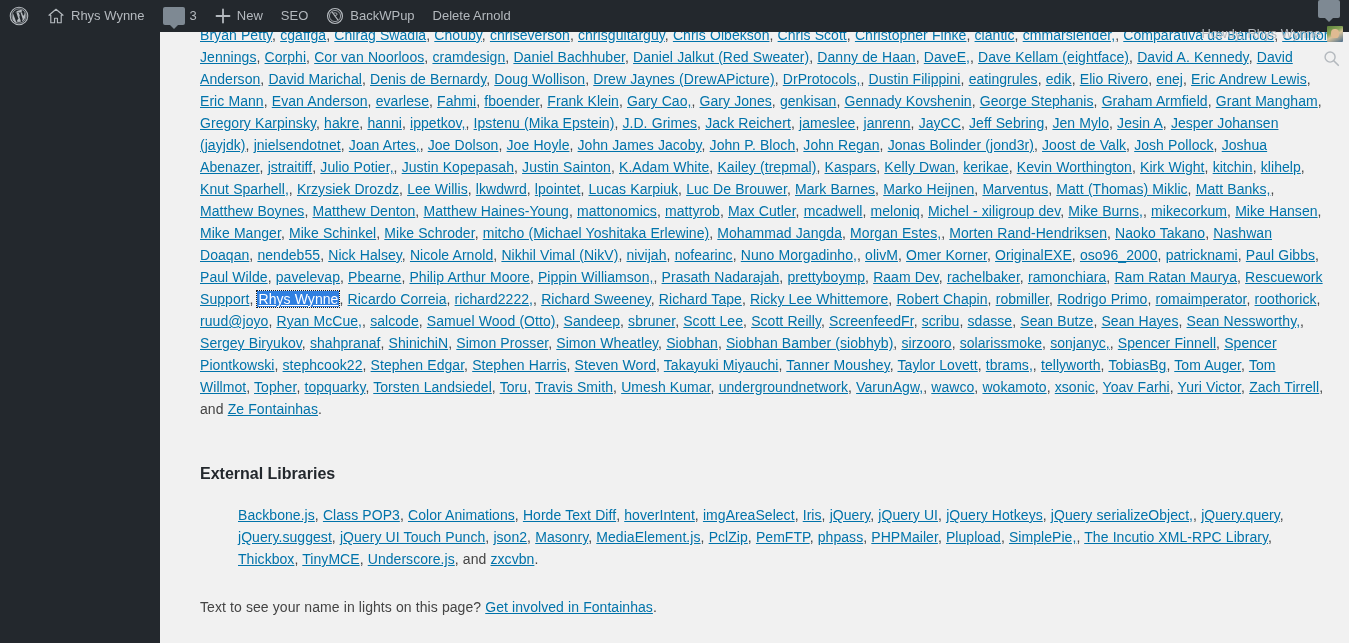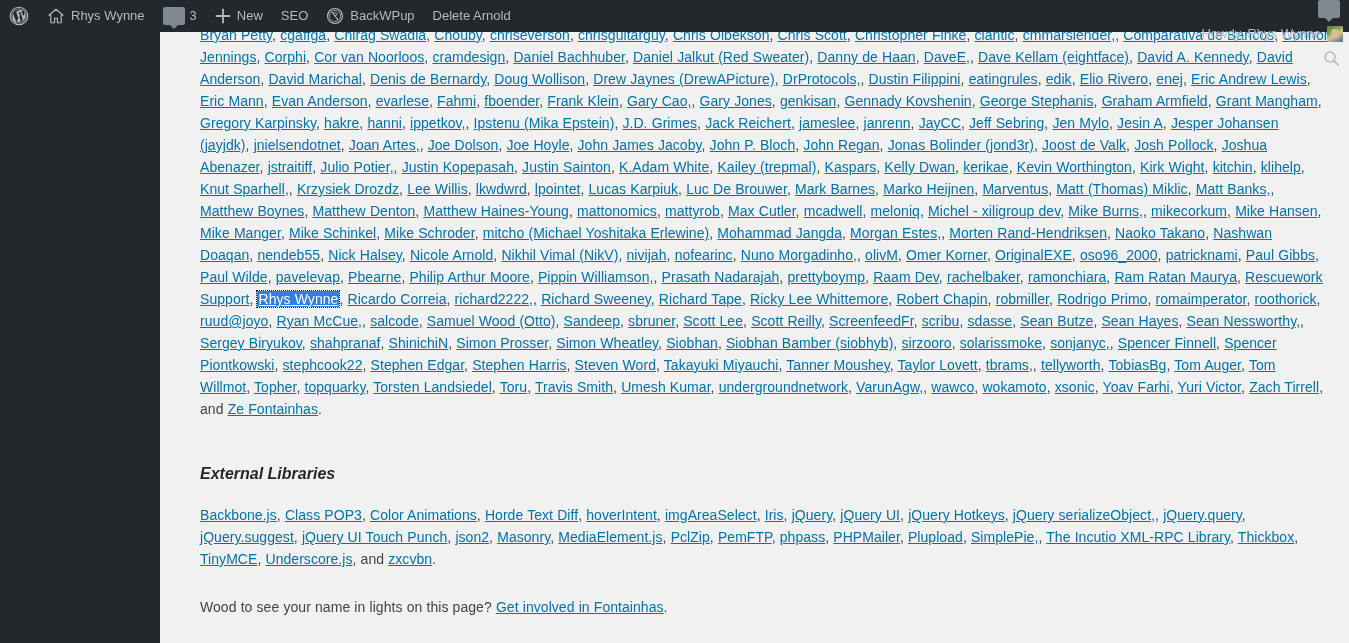--- a/index.html
+++ b/index.html
@@ -117,25 +117,24 @@
     padding: 0 1px;
   }
 
   h3.section-title {
     font-size: 16px;
     font-weight: bold;
     color: #23282d;
     margin: 0;
     padding: 0;
     line-height: 20px;
-    font-style: italic;
   }
 
   #external-libs-block { margin-top: 44px; }
-  #libs-para { margin-top: 20px; }
+  #libs-para { margin-top: 20px; margin-left: 38px; }
   #footer-para { margin-top: 26px; }
 
   .sep-comma { color:#444; }
 </style>
 </head>
 <body>
 
 <div id="adminbar">
 
   <a class="ab-item" href="#">
@@ -222,18 +221,18 @@
   <div id="credits-wrap">
 
     <p class="credits" id="contributors-para"><a class="cred" href="#">Bryan Petty</a><span class="sep-comma">, </span><a class="cred" href="#">cgaffga</a><span class="sep-comma">, </span><a class="cred" href="#">Chirag Swadia</a><span class="sep-comma">, </span><a class="cred" href="#">Chouby</a><span class="sep-comma">, </span><a class="cred" href="#">chriseverson</a><span class="sep-comma">, </span><a class="cred" href="#">chrisguitarguy</a><span class="sep-comma">, </span><a class="cred" href="#">Chris Olbekson</a><span class="sep-comma">, </span><a class="cred" href="#">Chris Scott</a><span class="sep-comma">, </span><a class="cred" href="#">Christopher Finke</a><span class="sep-comma">, </span><a class="cred" href="#">ciantic</a><span class="sep-comma">, </span><a class="cred" href="#">cmmarslender,</a><span class="sep-comma">, </span> <a class="cred" href="#">Comparativa de Bancos</a><span class="sep-comma">, </span><a class="cred" href="#">Connor Jennings</a><span class="sep-comma">, </span><a class="cred" href="#">Corphi</a><span class="sep-comma">, </span><a class="cred" href="#">Cor van Noorloos</a><span class="sep-comma">, </span><a class="cred" href="#">cramdesign</a><span class="sep-comma">, </span><a class="cred" href="#">Daniel Bachhuber</a><span class="sep-comma">, </span><a class="cred" href="#">Daniel Jalkut (Red Sweater)</a><span class="sep-comma">, </span><a class="cred" href="#">Danny de Haan</a><span class="sep-comma">, </span><a class="cred" href="#">DaveE,</a><span class="sep-comma">, </span> <a class="cred" href="#">Dave Kellam (eightface)</a><span class="sep-comma">, </span><a class="cred" href="#">David A. Kennedy</a><span class="sep-comma">, </span><a class="cred" href="#">David Anderson</a><span class="sep-comma">, </span><a class="cred" href="#">David Marichal</a><span class="sep-comma">, </span><a class="cred" href="#">Denis de Bernardy</a><span class="sep-comma">, </span><a class="cred" href="#">Doug Wollison</a><span class="sep-comma">, </span><a class="cred" href="#">Drew Jaynes (DrewAPicture)</a><span class="sep-comma">, </span><a class="cred" href="#">DrProtocols,</a><span class="sep-comma">, </span> <a class="cred" href="#">Dustin Filippini</a><span class="sep-comma">, </span><a class="cred" href="#">eatingrules</a><span class="sep-comma">, </span><a class="cred" href="#">edik</a><span class="sep-comma">, </span><a class="cred" href="#">Elio Rivero</a><span class="sep-comma">, </span><a class="cred" href="#">enej</a><span class="sep-comma">, </span><a class="cred" href="#">Eric Andrew Lewis</a><span class="sep-comma">, </span><a class="cred" href="#">Eric Mann</a><span class="sep-comma">, </span><a class="cred" href="#">Evan Anderson</a><span class="sep-comma">, </span><a class="cred" href="#">evarlese</a><span class="sep-comma">, </span><a class="cred" href="#">Fahmi</a><span class="sep-comma">, </span><a class="cred" href="#">fboender</a><span class="sep-comma">, </span><a class="cred" href="#">Frank Klein</a><span class="sep-comma">, </span><a class="cred" href="#">Gary Cao,</a><span class="sep-comma">, </span> <a class="cred" href="#">Gary Jones</a><span class="sep-comma">, </span><a class="cred" href="#">genkisan</a><span class="sep-comma">, </span><a class="cred" href="#">Gennady Kovshenin</a><span class="sep-comma">, </span><a class="cred" href="#">George Stephanis</a><span class="sep-comma">, </span><a class="cred" href="#">Graham Armfield</a><span class="sep-comma">, </span><a class="cred" href="#">Grant Mangham</a><span class="sep-comma">, </span><a class="cred" href="#">Gregory Karpinsky</a><span class="sep-comma">, </span><a class="cred" href="#">hakre</a><span class="sep-comma">, </span><a class="cred" href="#">hanni</a><span class="sep-comma">, </span><a class="cred" href="#">ippetkov,</a><span class="sep-comma">, </span> <a class="cred" href="#">Ipstenu (Mika Epstein)</a><span class="sep-comma">, </span><a class="cred" href="#">J.D. Grimes</a><span class="sep-comma">, </span><a class="cred" href="#">Jack Reichert</a><span class="sep-comma">, </span><a class="cred" href="#">jameslee</a><span class="sep-comma">, </span><a class="cred" href="#">janrenn</a><span class="sep-comma">, </span><a class="cred" href="#">JayCC</a><span class="sep-comma">, </span><a class="cred" href="#">Jeff Sebring</a><span class="sep-comma">, </span><a class="cred" href="#">Jen Mylo</a><span class="sep-comma">, </span><a class="cred" href="#">Jesin A</a><span class="sep-comma">, </span><a class="cred" href="#">Jesper Johansen (jayjdk)</a><span class="sep-comma">, </span><a class="cred" href="#">jnielsendotnet</a><span class="sep-comma">, </span><a class="cred" href="#">Joan Artes,</a><span class="sep-comma">, </span> <a class="cred" href="#">Joe Dolson</a><span class="sep-comma">, </span><a class="cred" href="#">Joe Hoyle</a><span class="sep-comma">, </span><a class="cred" href="#">John James Jacoby</a><span class="sep-comma">, </span><a class="cred" href="#">John P. Bloch</a><span class="sep-comma">, </span><a class="cred" href="#">John Regan</a><span class="sep-comma">, </span><a class="cred" href="#">Jonas Bolinder (jond3r)</a><span class="sep-comma">, </span><a class="cred" href="#">Joost de Valk</a><span class="sep-comma">, </span><a class="cred" href="#">Josh Pollock</a><span class="sep-comma">, </span><a class="cred" href="#">Joshua Abenazer</a><span class="sep-comma">, </span><a class="cred" href="#">jstraitiff</a><span class="sep-comma">, </span><a class="cred" href="#">Julio Potier,</a><span class="sep-comma">, </span> <a class="cred" href="#">Justin Kopepasah</a><span class="sep-comma">, </span><a class="cred" href="#">Justin Sainton</a><span class="sep-comma">, </span><a class="cred" href="#">K.Adam White</a><span class="sep-comma">, </span><a class="cred" href="#">Kailey (trepmal)</a><span class="sep-comma">, </span><a class="cred" href="#">Kaspars</a><span class="sep-comma">, </span><a class="cred" href="#">Kelly Dwan</a><span class="sep-comma">, </span><a class="cred" href="#">kerikae</a><span class="sep-comma">, </span><a class="cred" href="#">Kevin Worthington</a><span class="sep-comma">, </span><a class="cred" href="#">Kirk Wight</a><span class="sep-comma">, </span><a class="cred" href="#">kitchin</a><span class="sep-comma">, </span><a class="cred" href="#">klihelp</a><span class="sep-comma">, </span><a class="cred" href="#">Knut Sparhell,</a><span class="sep-comma">, </span> <a class="cred" href="#">Krzysiek Drozdz</a><span class="sep-comma">, </span><a class="cred" href="#">Lee Willis</a><span class="sep-comma">, </span><a class="cred" href="#">lkwdwrd</a><span class="sep-comma">, </span><a class="cred" href="#">lpointet</a><span class="sep-comma">, </span><a class="cred" href="#">Lucas Karpiuk</a><span class="sep-comma">, </span><a class="cred" href="#">Luc De Brouwer</a><span class="sep-comma">, </span><a class="cred" href="#">Mark Barnes</a><span class="sep-comma">, </span><a class="cred" href="#">Marko Heijnen</a><span class="sep-comma">, </span><a class="cred" href="#">Marventus</a><span class="sep-comma">, </span><a class="cred" href="#">Matt (Thomas) Miklic</a><span class="sep-comma">, </span><a class="cred" href="#">Matt Banks,</a><span class="sep-comma">, </span> <a class="cred" href="#">Matthew Boynes</a><span class="sep-comma">, </span><a class="cred" href="#">Matthew Denton</a><span class="sep-comma">, </span><a class="cred" href="#">Matthew Haines-Young</a><span class="sep-comma">, </span><a class="cred" href="#">mattonomics</a><span class="sep-comma">, </span><a class="cred" href="#">mattyrob</a><span class="sep-comma">, </span><a class="cred" href="#">Max Cutler</a><span class="sep-comma">, </span><a class="cred" href="#">mcadwell</a><span class="sep-comma">, </span><a class="cred" href="#">meloniq</a><span class="sep-comma">, </span><a class="cred" href="#">Michel - xiligroup dev</a><span class="sep-comma">, </span><a class="cred" href="#">Mike Burns,</a><span class="sep-comma">, </span> <a class="cred" href="#">mikecorkum</a><span class="sep-comma">, </span><a class="cred" href="#">Mike Hansen</a><span class="sep-comma">, </span><a class="cred" href="#">Mike Manger</a><span class="sep-comma">, </span><a class="cred" href="#">Mike Schinkel</a><span class="sep-comma">, </span><a class="cred" href="#">Mike Schroder</a><span class="sep-comma">, </span><a class="cred" href="#">mitcho (Michael Yoshitaka Erlewine)</a><span class="sep-comma">, </span><a class="cred" href="#">Mohammad Jangda</a><span class="sep-comma">, </span><a class="cred" href="#">Morgan Estes,</a><span class="sep-comma">, </span> <a class="cred" href="#">Morten Rand-Hendriksen</a><span class="sep-comma">, </span><a class="cred" href="#">Naoko Takano</a><span class="sep-comma">, </span><a class="cred" href="#">Nashwan Doaqan</a><span class="sep-comma">, </span><a class="cred" href="#">nendeb55</a><span class="sep-comma">, </span><a class="cred" href="#">Nick Halsey</a><span class="sep-comma">, </span><a class="cred" href="#">Nicole Arnold</a><span class="sep-comma">, </span><a class="cred" href="#">Nikhil Vimal (NikV)</a><span class="sep-comma">, </span><a class="cred" href="#">nivijah</a><span class="sep-comma">, </span><a class="cred" href="#">nofearinc</a><span class="sep-comma">, </span><a class="cred" href="#">Nuno Morgadinho,</a><span class="sep-comma">, </span> <a class="cred" href="#">olivM</a><span class="sep-comma">, </span><a class="cred" href="#">Omer Korner</a><span class="sep-comma">, </span><a class="cred" href="#">OriginalEXE</a><span class="sep-comma">, </span><a class="cred" href="#">oso96_2000</a><span class="sep-comma">, </span><a class="cred" href="#">patricknami</a><span class="sep-comma">, </span><a class="cred" href="#">Paul Gibbs</a><span class="sep-comma">, </span><a class="cred" href="#">Paul Wilde</a><span class="sep-comma">, </span><a class="cred" href="#">pavelevap</a><span class="sep-comma">, </span><a class="cred" href="#">Pbearne</a><span class="sep-comma">, </span><a class="cred" href="#">Philip Arthur Moore</a><span class="sep-comma">, </span><a class="cred" href="#">Pippin Williamson,</a><span class="sep-comma">, </span> <a class="cred" href="#">Prasath Nadarajah</a><span class="sep-comma">, </span><a class="cred" href="#">prettyboymp</a><span class="sep-comma">, </span><a class="cred" href="#">Raam Dev</a><span class="sep-comma">, </span><a class="cred" href="#">rachelbaker</a><span class="sep-comma">, </span><a class="cred" href="#">ramonchiara</a><span class="sep-comma">, </span><a class="cred" href="#">Ram Ratan Maurya</a><span class="sep-comma">, </span><a class="cred" href="#">Rescuework Support</a><span class="sep-comma">, </span><a class="cred focused" href="#">Rhys Wynne</a><span class="sep-comma">, </span><a class="cred" href="#">Ricardo Correia</a><span class="sep-comma">, </span><a class="cred" href="#">richard2222,</a><span class="sep-comma">, </span> <a class="cred" href="#">Richard Sweeney</a><span class="sep-comma">, </span><a class="cred" href="#">Richard Tape</a><span class="sep-comma">, </span><a class="cred" href="#">Ricky Lee Whittemore</a><span class="sep-comma">, </span><a class="cred" href="#">Robert Chapin</a><span class="sep-comma">, </span><a class="cred" href="#">robmiller</a><span class="sep-comma">, </span><a class="cred" href="#">Rodrigo Primo</a><span class="sep-comma">, </span><a class="cred" href="#">romaimperator</a><span class="sep-comma">, </span><a class="cred" href="#">roothorick</a><span class="sep-comma">, </span><a class="cred" href="#">ruud@joyo</a><span class="sep-comma">, </span><a class="cred" href="#">Ryan McCue,</a><span class="sep-comma">, </span> <a class="cred" href="#">salcode</a><span class="sep-comma">, </span><a class="cred" href="#">Samuel Wood (Otto)</a><span class="sep-comma">, </span><a class="cred" href="#">Sandeep</a><span class="sep-comma">, </span><a class="cred" href="#">sbruner</a><span class="sep-comma">, </span><a class="cred" href="#">Scott Lee</a><span class="sep-comma">, </span><a class="cred" href="#">Scott Reilly</a><span class="sep-comma">, </span><a class="cred" href="#">ScreenfeedFr</a><span class="sep-comma">, </span><a class="cred" href="#">scribu</a><span class="sep-comma">, </span><a class="cred" href="#">sdasse</a><span class="sep-comma">, </span><a class="cred" href="#">Sean Butze</a><span class="sep-comma">, </span><a class="cred" href="#">Sean Hayes</a><span class="sep-comma">, </span><a class="cred" href="#">Sean Nessworthy,</a><span class="sep-comma">, </span> <a class="cred" href="#">Sergey Biryukov</a><span class="sep-comma">, </span><a class="cred" href="#">shahpranaf</a><span class="sep-comma">, </span><a class="cred" href="#">ShinichiN</a><span class="sep-comma">, </span><a class="cred" href="#">Simon Prosser</a><span class="sep-comma">, </span><a class="cred" href="#">Simon Wheatley</a><span class="sep-comma">, </span><a class="cred" href="#">Siobhan</a><span class="sep-comma">, </span><a class="cred" href="#">Siobhan Bamber (siobhyb)</a><span class="sep-comma">, </span><a class="cred" href="#">sirzooro</a><span class="sep-comma">, </span><a class="cred" href="#">solarissmoke</a><span class="sep-comma">, </span><a class="cred" href="#">sonjanyc,</a><span class="sep-comma">, </span> <a class="cred" href="#">Spencer Finnell</a><span class="sep-comma">, </span><a class="cred" href="#">Spencer Piontkowski</a><span class="sep-comma">, </span><a class="cred" href="#">stephcook22</a><span class="sep-comma">, </span><a class="cred" href="#">Stephen Edgar</a><span class="sep-comma">, </span><a class="cred" href="#">Stephen Harris</a><span class="sep-comma">, </span><a class="cred" href="#">Steven Word</a><span class="sep-comma">, </span><a class="cred" href="#">Takayuki Miyauchi</a><span class="sep-comma">, </span><a class="cred" href="#">Tanner Moushey</a><span class="sep-comma">, </span><a class="cred" href="#">Taylor Lovett</a><span class="sep-comma">, </span><a class="cred" href="#">tbrams,</a><span class="sep-comma">, </span> <a class="cred" href="#">tellyworth</a><span class="sep-comma">, </span><a class="cred" href="#">TobiasBg</a><span class="sep-comma">, </span><a class="cred" href="#">Tom Auger</a><span class="sep-comma">, </span><a class="cred" href="#">Tom Willmot</a><span class="sep-comma">, </span><a class="cred" href="#">Topher</a><span class="sep-comma">, </span><a class="cred" href="#">topquarky</a><span class="sep-comma">, </span><a class="cred" href="#">Torsten Landsiedel</a><span class="sep-comma">, </span><a class="cred" href="#">Toru</a><span class="sep-comma">, </span><a class="cred" href="#">Travis Smith</a><span class="sep-comma">, </span><a class="cred" href="#">Umesh Kumar</a><span class="sep-comma">, </span><a class="cred" href="#">undergroundnetwork</a><span class="sep-comma">, </span><a class="cred" href="#">VarunAgw,</a><span class="sep-comma">, </span> <a class="cred" href="#">wawco</a><span class="sep-comma">, </span><a class="cred" href="#">wokamoto</a><span class="sep-comma">, </span><a class="cred" href="#">xsonic</a><span class="sep-comma">, </span><a class="cred" href="#">Yoav Farhi</a><span class="sep-comma">, </span><a class="cred" href="#">Yuri Victor</a><span class="sep-comma">, </span><a class="cred" href="#">Zach Tirrell</a><span class="sep-comma">, </span><span class="sep-comma">and </span><a class="cred" href="#">Ze Fontainhas</a><span class="sep-comma">.</span></p>
 
     <div id="external-libs-block">
       <h3 class="section-title">External Libraries</h3>
       <p class="credits" id="libs-para"><a class="cred" href="#">Backbone.js</a><span class="sep-comma">, </span><a class="cred" href="#">Class POP3</a><span class="sep-comma">, </span><a class="cred" href="#">Color Animations</a><span class="sep-comma">, </span><a class="cred" href="#">Horde Text Diff</a><span class="sep-comma">, </span><a class="cred" href="#">hoverIntent</a><span class="sep-comma">, </span><a class="cred" href="#">imgAreaSelect</a><span class="sep-comma">, </span><a class="cred" href="#">Iris</a><span class="sep-comma">, </span><a class="cred" href="#">jQuery</a><span class="sep-comma">, </span><a class="cred" href="#">jQuery UI</a><span class="sep-comma">, </span><a class="cred" href="#">jQuery Hotkeys</a><span class="sep-comma">, </span><a class="cred" href="#">jQuery serializeObject,</a><span class="sep-comma">, </span> <a class="cred" href="#">jQuery.query</a><span class="sep-comma">, </span><a class="cred" href="#">jQuery.suggest</a><span class="sep-comma">, </span><a class="cred" href="#">jQuery UI Touch Punch</a><span class="sep-comma">, </span><a class="cred" href="#">json2</a><span class="sep-comma">, </span><a class="cred" href="#">Masonry</a><span class="sep-comma">, </span><a class="cred" href="#">MediaElement.js</a><span class="sep-comma">, </span><a class="cred" href="#">PclZip</a><span class="sep-comma">, </span><a class="cred" href="#">PemFTP</a><span class="sep-comma">, </span><a class="cred" href="#">phpass</a><span class="sep-comma">, </span><a class="cred" href="#">PHPMailer</a><span class="sep-comma">, </span><a class="cred" href="#">Plupload</a><span class="sep-comma">, </span><a class="cred" href="#">SimplePie,</a><span class="sep-comma">, </span> <a class="cred" href="#">The Incutio XML-RPC Library</a><span class="sep-comma">, </span><a class="cred" href="#">Thickbox</a><span class="sep-comma">, </span><a class="cred" href="#">TinyMCE</a><span class="sep-comma">, </span><a class="cred" href="#">Underscore.js</a><span class="sep-comma">, </span><span class="sep-comma">and </span><a class="cred" href="#">zxcvbn</a><span class="sep-comma">.</span></p>
     </div>
 
     <p class="credits" id="footer-para">
-      <span>Wood to see your name in lights on this page?</span>
+      <span>Text to see your name in lights on this page?</span>
       <a class="cred" href="#">Get involved in Fontainhas</a><span>.</span>
     </p>
 
   </div>
 </div>
 
 </body></html>

